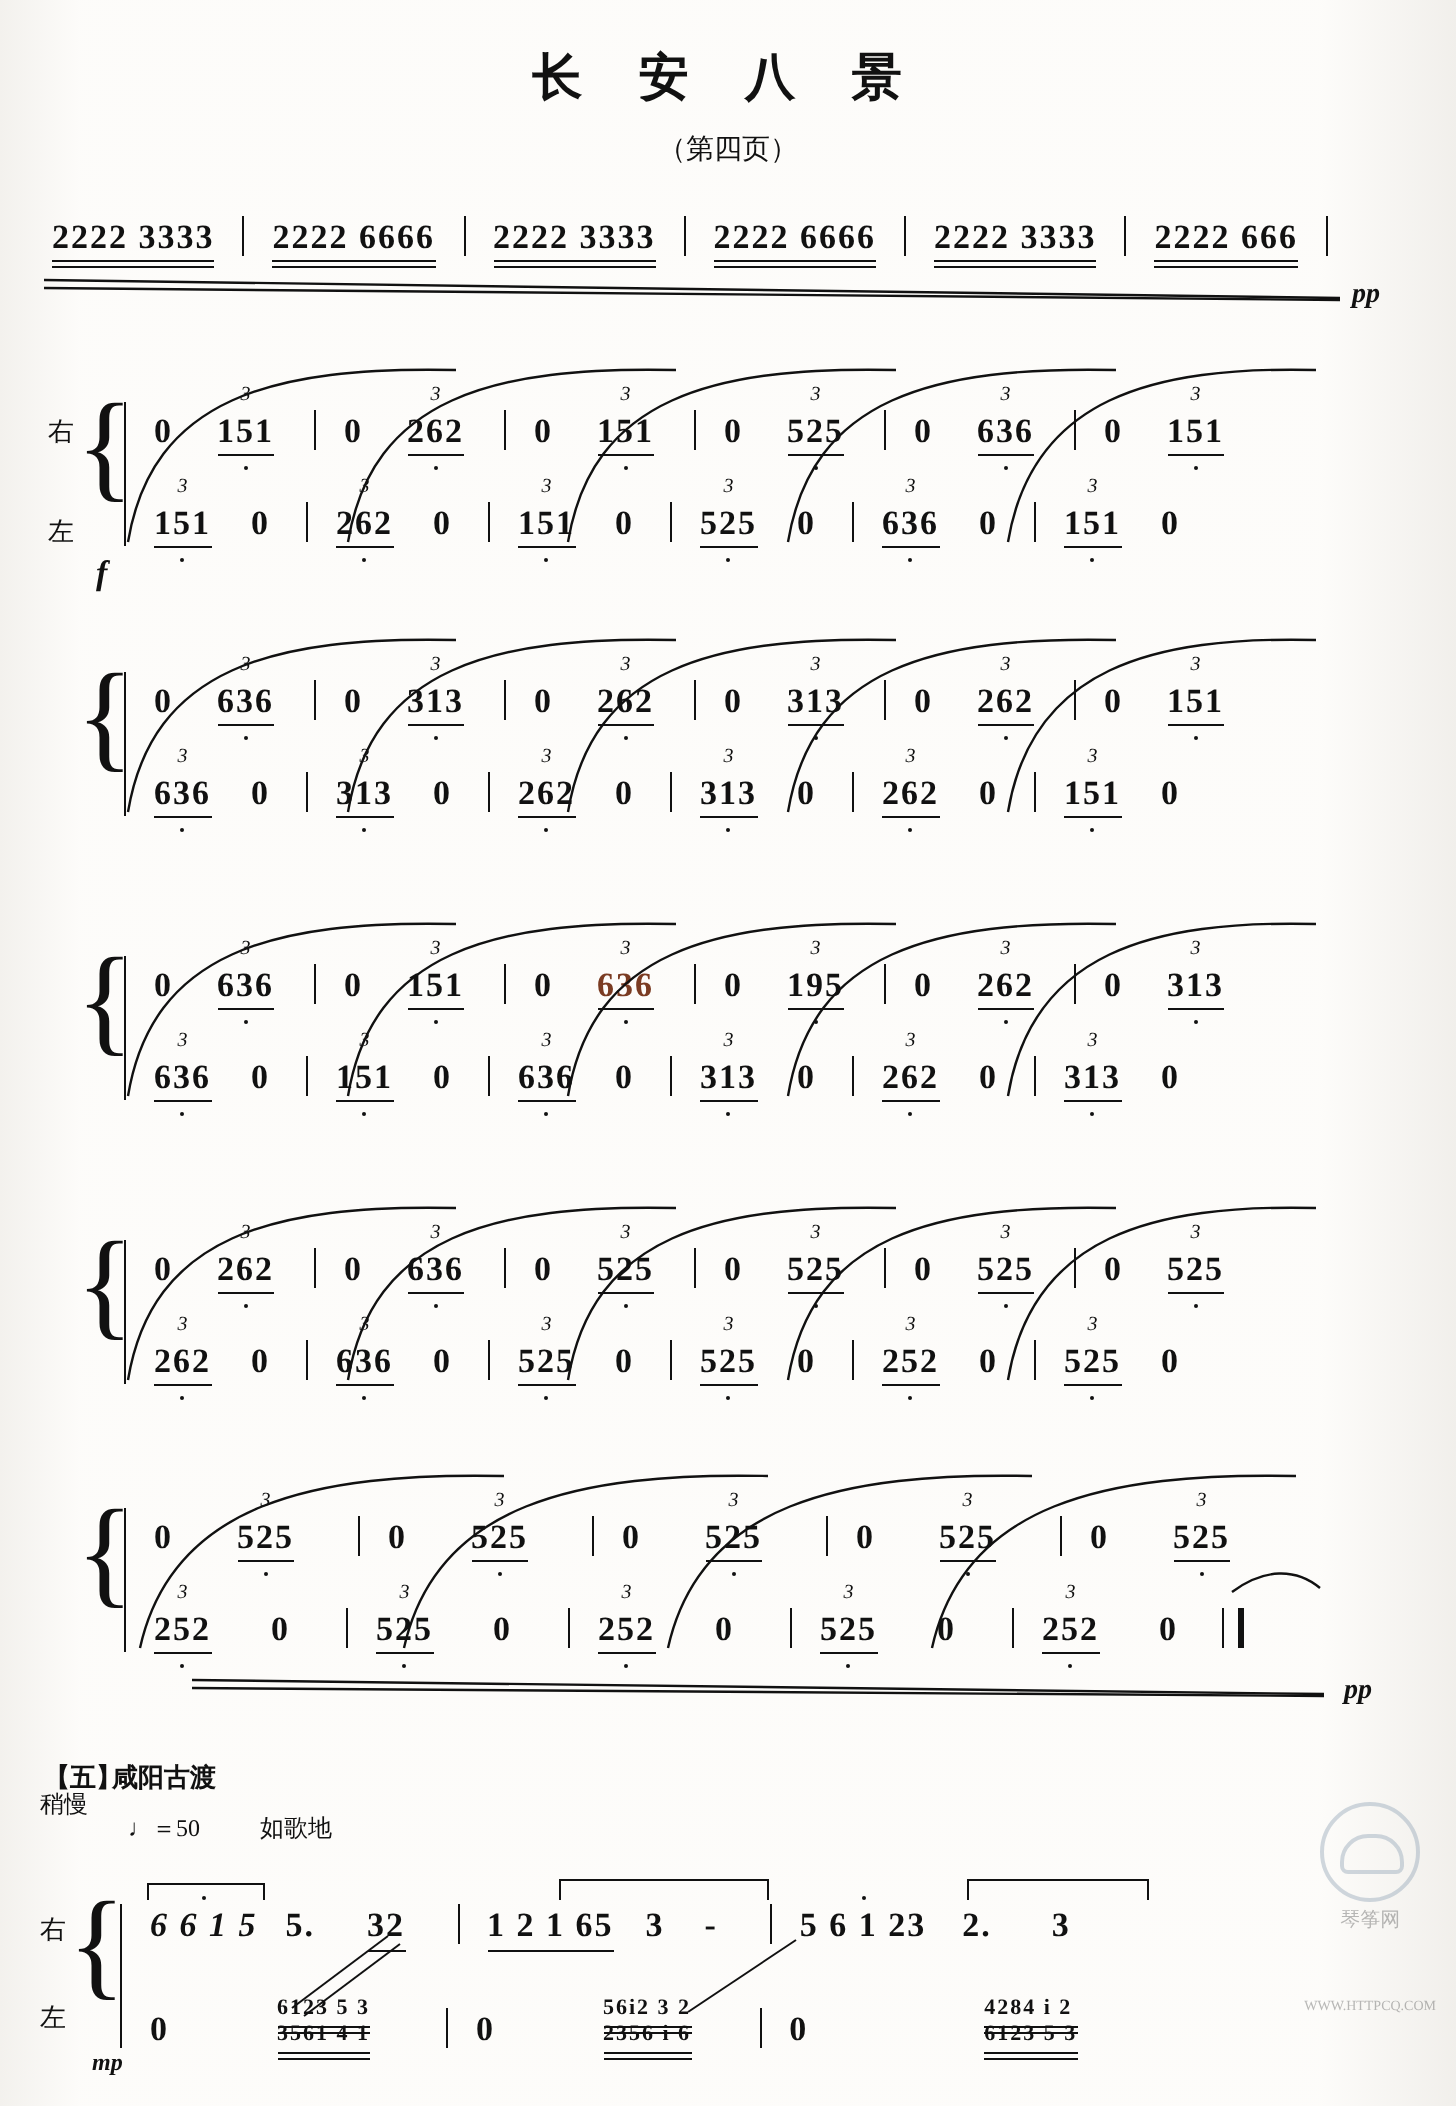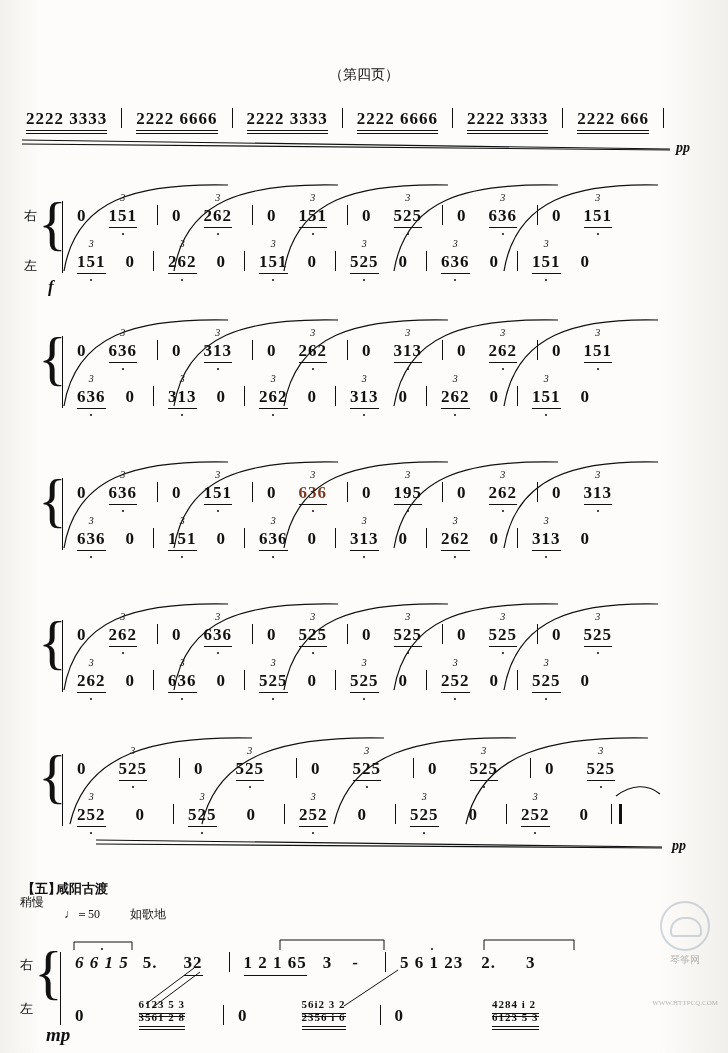--- a/index.html
+++ b/index.html
@@ -53,20 +53,21 @@
   .sec{position:absolute;font-size:13px;font-weight:700;}
   .tempo{position:absolute;font-size:12px;}
   .small{font-size:11px;}
 </style>
 </head>
 <body>
 
 <div class="sheet">
   <div class="content">
 
+    <div class="title">长 安 八 景</div>
     <div class="subtitle">（第四页）</div>
 
     <div class="row" style="top:108px;">
       <div style="position:absolute;left:22px;top:0;">
         <span class="grp">
           <span class="num u2">2222 3333</span>
         </span>
         <span class="bar"></span>
         <span class="grp">
           <span class="num u2">2222 6666</span>
@@ -516,21 +517,21 @@
       <span class="sec" style="left:56px;top:0;">咸阳古渡</span>
       <span class="tempo" style="left:20px;top:14px;">稍慢</span>
       <span class="tempo" style="left:64px;top:26px;">♩＝50</span>
       <span class="tempo" style="left:130px;top:26px;">如歌地</span>
     </div>
 
     <div class="row" style="top:948px;">
       <span class="syslabel" style="left:20px;top:8px;">右</span>
       <span class="syslabel" style="left:20px;top:52px;">左</span>
       <span class="brace" style="left:34px;top:-6px;">{</span>
-      <span class="dyn" style="left:46px;top:76px;font-size:19px;">mp</span>
+      <span class="dyn" style="left:46px;top:76px;font-size:12px;">mp</span>
 
       <div style="position:absolute;left:54px;top:4px;">
         <span class="bar" style="height:62px;vertical-align:-46px;"></span>
         <span class="grp" style="margin-right:6px;font-style:italic;">
           <span class="num u1 dotover">6 6   1 5</span></span>
         <span class="grp" style="margin-right:18px;">
           <span class="num">5.</span></span>
         <span class="grp" style="margin-right:16px;">
           <span class="num u1">32</span></span>
         <span class="bar"></span>
@@ -548,21 +549,21 @@
         <span class="grp">
           <span class="num">3</span></span>
       </div>
 
       <div style="position:absolute;left:54px;top:50px;">
         <span class="bar"></span>
         <span class="grp" style="margin-right:46px;">
           <span class="num">0</span></span>
         <span class="grp" style="margin-right:28px;">
           <span class="num small u2" style="display:block;line-height:13px;">6123  5  3</span>
-          <span class="num small u2" style="display:block;line-height:13px;">3561  2  8</span></span>
+          <span class="num small u2" style="display:block;line-height:13px;">3561  4  1</span></span>
         <span class="bar"></span>
         <span class="grp" style="margin-right:46px;">
           <span class="num">0</span></span>
         <span class="grp" style="margin-right:24px;">
           <span class="num small u2" style="display:block;line-height:13px;">56i2  3  2</span>
           <span class="num small u2" style="display:block;line-height:13px;">2356  i  6</span></span>
         <span class="bar"></span>
         <span class="grp" style="margin-right:80px;">
           <span class="num">0</span></span>
         <span class="grp">

